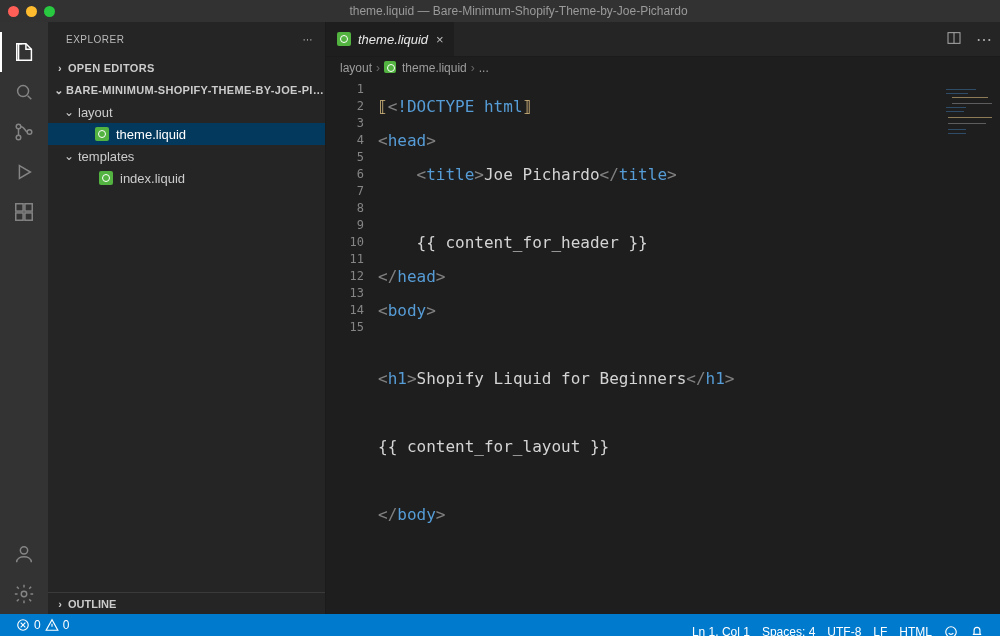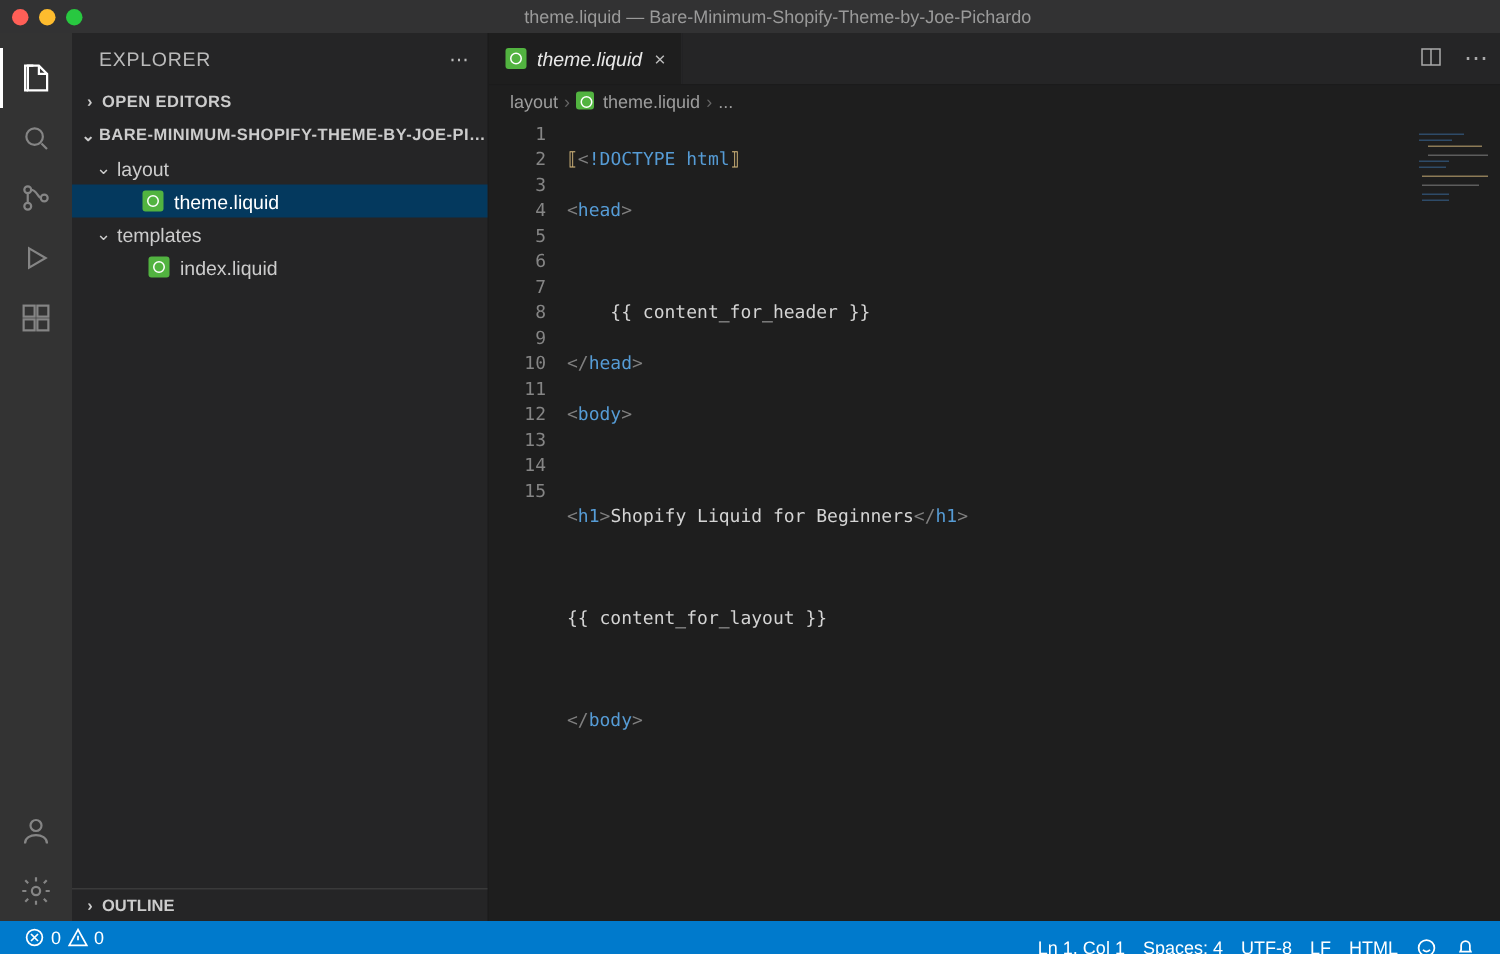--- a/index.html
+++ b/index.html
@@ -36,21 +36,21 @@
   .activitybar .spacer{flex:1;}
   .activitybar svg{width:22px;height:22px;}
 
   
   .sidebar {
     width: 278px; background:#252526; display:flex; flex-direction:column;
     border-right:1px solid #1b1b1b;
   }
   .sidebar-header{
     height:35px; display:flex; align-items:center;
-    padding:0 12px 0 18px; color:#bbbbbb; font-size:13px; letter-spacing:0.5px;
+    padding:0 12px 0 18px; color:#bbbbbb; font-size:10px; letter-spacing:0.5px;
   }
   .sidebar-header .dots{margin-left:auto; color:#bbb; cursor:pointer;}
   .section-hdr{
     height:22px; display:flex; align-items:center; padding-left:4px;
     color:#cccccc; font-size:11px; font-weight:600; letter-spacing:0.3px;
     cursor:pointer;
   }
   .section-hdr .chev{width:16px; text-align:center; color:#ccc;}
   .tree{padding-bottom:4px;}
   .tree-row{
@@ -92,21 +92,21 @@
 
   .code-wrap{flex:1;display:flex;position:relative;min-height:0;}
   .gutter{
     width:52px; text-align:right; padding:2px 14px 0 0;
     color:#858585; font-family:Menlo,Consolas,monospace; font-size:12px;
     line-height:17px; user-select:none;
   }
   .gutter div{height:17px;}
   .code{
     flex:1; padding-top:2px; font-family:Menlo,Consolas,monospace;
-    font-size:12px; line-height:17px; white-space:pre; color:#d4d4d4;
+    font-size:16px; line-height:17px; white-space:pre; color:#d4d4d4;
   }
   .code .row{height:17px;}
   .t-gry{color:#808080;} .t-blu{color:#569cd6;} .t-wht{color:#d4d4d4;} .t-ylw{color:#d7ba7d;}
 
   .minimap{
     position:absolute; right:6px; top:6px; width:60px; height:60px;
     background:
       linear-gradient(#3a6a9a,#3a6a9a) 12px 4px/30px 1px no-repeat,
       linear-gradient(#3a6a9a,#3a6a9a) 12px 8px/22px 1px no-repeat,
       linear-gradient(#d7ba7d,#d7ba7d) 18px 12px/36px 1px no-repeat,
@@ -282,20 +282,21 @@
           <div>10</div>
           <div>11</div>
           <div>12</div>
           <div>13</div>
           <div>14</div>
           <div>15</div>
       </div>
       <div class="code">
 <div class="row"><span class="t-ylw">⟦</span><span class="t-gry">&lt;</span><span class="t-blu">!DOCTYPE </span><span class="t-blu">html</span><span class="t-ylw">⟧</span></div>
 <div class="row"><span class="t-gry">&lt;</span><span class="t-blu">head</span><span class="t-gry">&gt;</span></div>
+<div class="row"><span class="t-gry">    &lt;</span><span class="t-blu">title</span><span class="t-gry">&gt;</span><span class="t-wht">Joe Pichardo</span><span class="t-gry">&lt;/</span><span class="t-blu">title</span><span class="t-gry">&gt;</span></div>
 <div class="row"><span></span></div>
 <div class="row"><span class="t-wht">    {{ content_for_header }}</span></div>
 <div class="row"><span class="t-gry">&lt;/</span><span class="t-blu">head</span><span class="t-gry">&gt;</span></div>
 <div class="row"><span class="t-gry">&lt;</span><span class="t-blu">body</span><span class="t-gry">&gt;</span></div>
 <div class="row"><span></span></div>
 <div class="row"><span class="t-gry">&lt;</span><span class="t-blu">h1</span><span class="t-gry">&gt;</span><span class="t-wht">Shopify Liquid for Beginners</span><span class="t-gry">&lt;/</span><span class="t-blu">h1</span><span class="t-gry">&gt;</span></div>
 <div class="row"><span></span></div>
 <div class="row"><span class="t-wht">{{ content_for_layout }}</span></div>
 <div class="row"><span></span></div>
 <div class="row"><span class="t-gry">&lt;/</span><span class="t-blu">body</span><span class="t-gry">&gt;</span></div>

